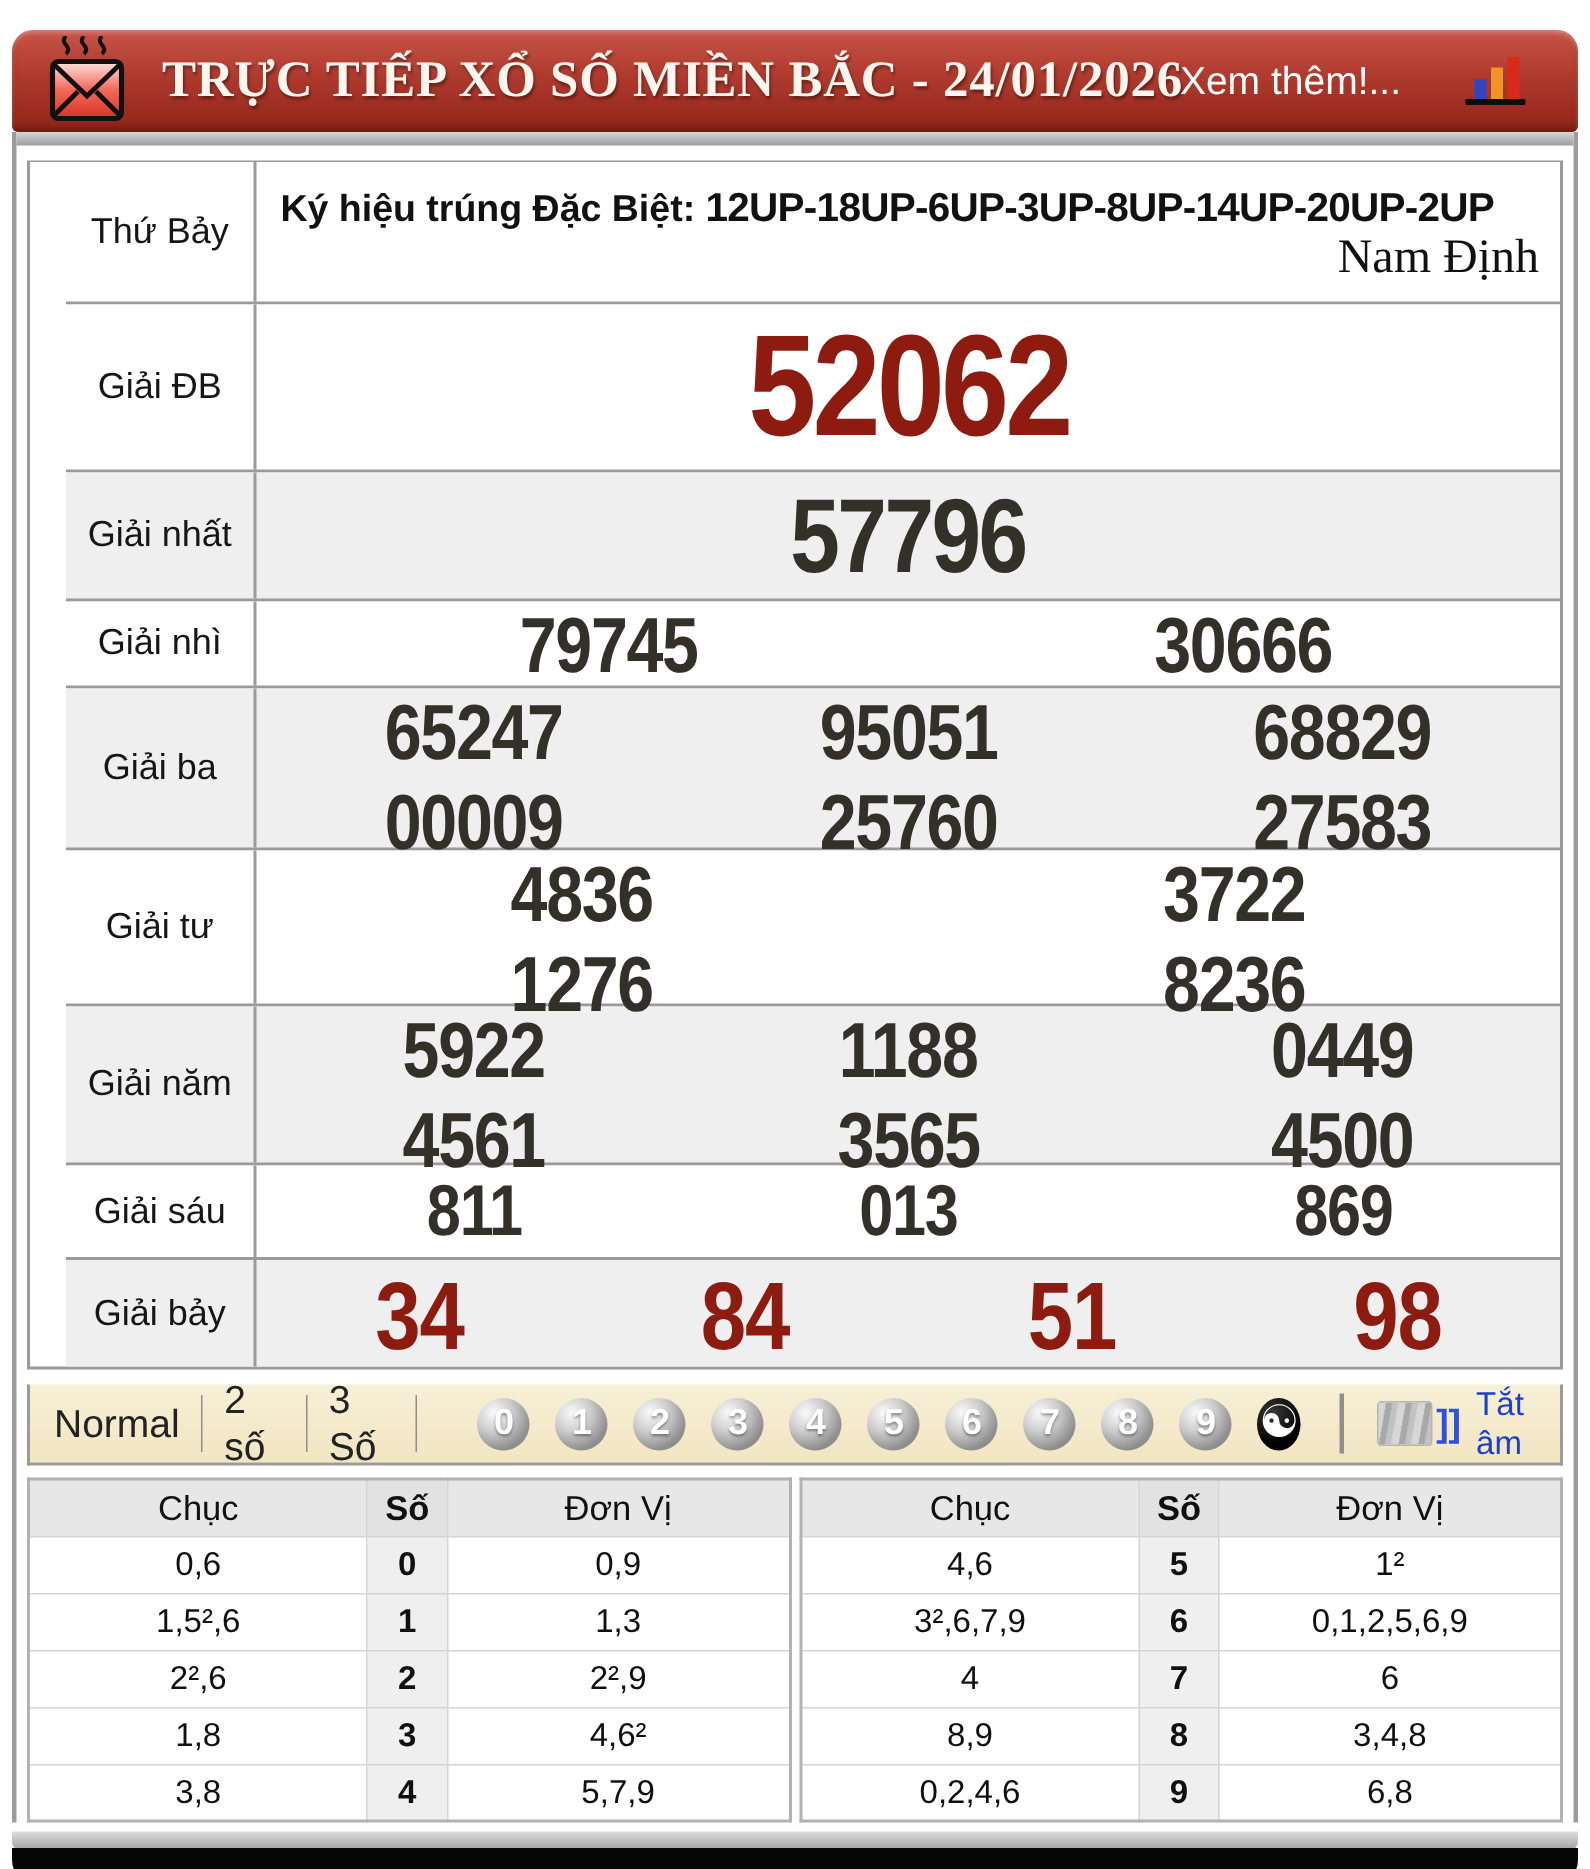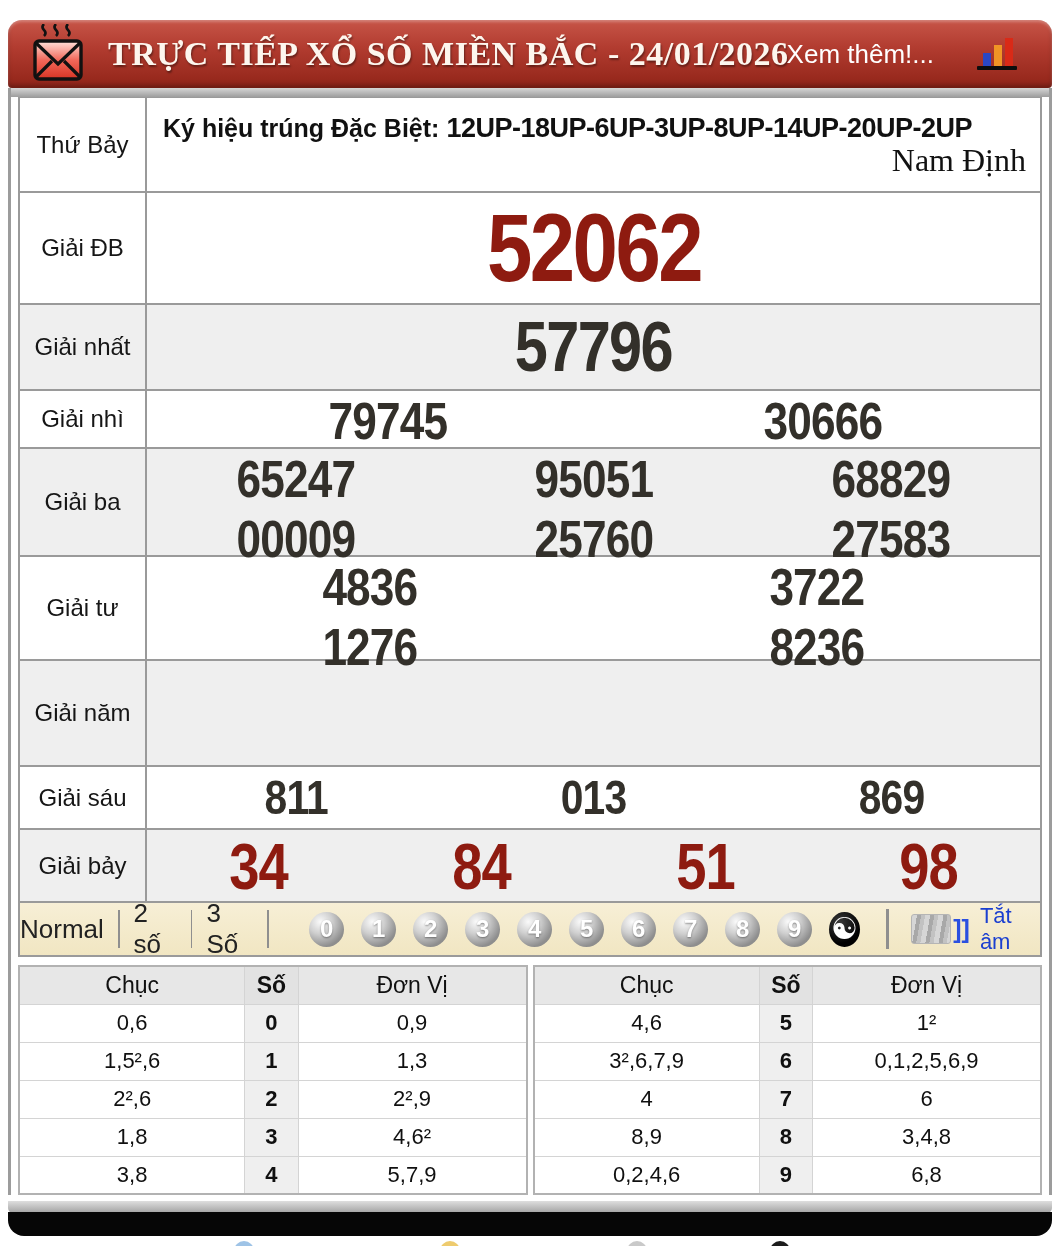--- a/index.html
+++ b/index.html
@@ -20,21 +20,21 @@
   .hdr-more { position:absolute; right:118px; top:50%; transform:translateY(-50%);
     color:#fff; font-size:26px; }
   .chart-icon { position:absolute; right:34px; top:16px; }
 
   
   .frame { margin:0 8px; border-left:3px solid #9c9c9c; border-right:3px solid #9c9c9c;
            background:#fff; }
   .frame-top { height:9px; background:linear-gradient(#d6d6d6,#9e9e9e); }
 
   
-  .main-table { margin:0 7px; border:2px solid #9a9a9a; border-top-width:1px; }
+  .main-table { margin:10px 7px; border:2px solid #9a9a9a; border-top-width:1px;padding-left:24px; }
   .trow { display:flex; border-bottom:2px solid #9a9a9a; }
   .trow:last-child { border-bottom:none; }
   .bg-w { background:#ffffff; } .bg-g { background:#efefef; }
   .tlabel { width:127px; flex:0 0 127px; border-right:2px solid #9a9a9a;
     display:flex; align-items:center; justify-content:center;
     font-size:24px; color:#161616; }
   .tcontent { flex:1; display:grid; place-items:center; }
   .g1 { grid-template-columns:1fr; } .g2 { grid-template-columns:1fr 1fr; }
   .g3 { grid-template-columns:1fr 1fr 1fr; } .g4 { grid-template-columns:repeat(4,1fr); }
   .h-r1{height:95px;} .h-db{height:112px;} .h-nhat{height:86px;} .h-nhi{height:58px;gap:24px;}
@@ -49,21 +49,21 @@
   
   .info-cell { display:block; position:relative; padding:8px 10px 4px 16px;
     font-size:25px; font-weight:bold; color:#111; line-height:1.65; }
   .symval { font-size:27px; font-weight:bold; letter-spacing:-.5px; }
   .province { position:absolute; right:14px; bottom:4px; font-weight:normal;
     font-family:"Liberation Serif", serif; font-size:32px; color:#111; }
 
   
   .toolbar { margin:0 7px; height:54px; border:2px solid #9a9a9a; border-top:none;
     background:linear-gradient(#f7efd6,#f1e6c2); display:flex; align-items:center;
-    }
+    padding-left:16px; }
   .tb-text { font-size:26px; color:#222; }
   .tb-div { width:2px; height:38px; background:#8f8f8f; margin:0 14px; }
   .balls { display:flex; gap:17px; margin-left:26px; align-items:center; }
   .ball { width:35px; height:35px; border-radius:50%; color:#fff; font-size:24px;
     font-weight:bold; display:flex; align-items:center; justify-content:center;
     background:radial-gradient(circle at 32% 28%, #fafafa, #cfcfcf 35%, #8f8f8f 72%, #828282);
     text-shadow:0 1px 2px rgba(0,0,0,.4); cursor:pointer; }
   .yy { width:35px; height:35px; border-radius:50%; background:radial-gradient(circle at 35% 30%, #3a3a3a, #000 65%);
     color:#fff; font-size:30px; line-height:34px; text-align:center; margin-left:17px; cursor:pointer; }
   .tb-div2 { width:3px; height:40px; background:#8f8f8f; margin:0 22px 0 26px; }
@@ -179,20 +179,28 @@
         <div class="tcontent g2">
           <span class="rnum s-md">4836</span>
           <span class="rnum s-md">3722</span>
           <span class="rnum s-md">1276</span>
           <span class="rnum s-md">8236</span>
         </div>
       </div>
 
       <div class="trow bg-g h-nam">
         <div class="tlabel">Giải năm</div>
+        <div class="tcontent g3">
+          <span class="rnum s-md">5922</span>
+          <span class="rnum s-md">1188</span>
+          <span class="rnum s-md">0449</span>
+          <span class="rnum s-md">4561</span>
+          <span class="rnum s-md">3565</span>
+          <span class="rnum s-md">4500</span>
+        </div>
       </div>
 
       <div class="trow bg-w h-sau">
         <div class="tlabel">Giải sáu</div>
         <div class="tcontent g3">
           <span class="rnum s-sm">811</span>
           <span class="rnum s-sm">013</span>
           <span class="rnum s-sm">869</span>
         </div>
       </div>

